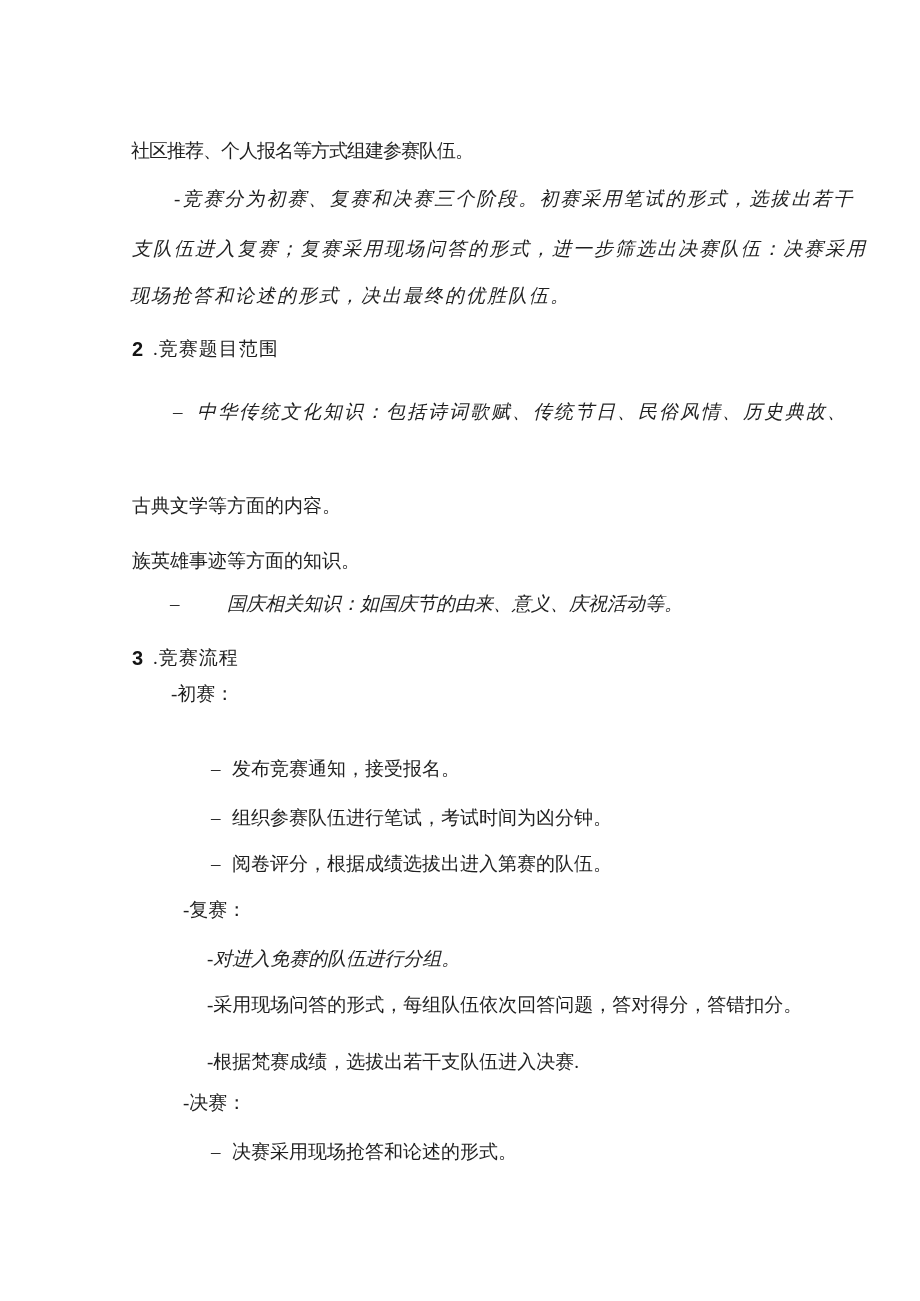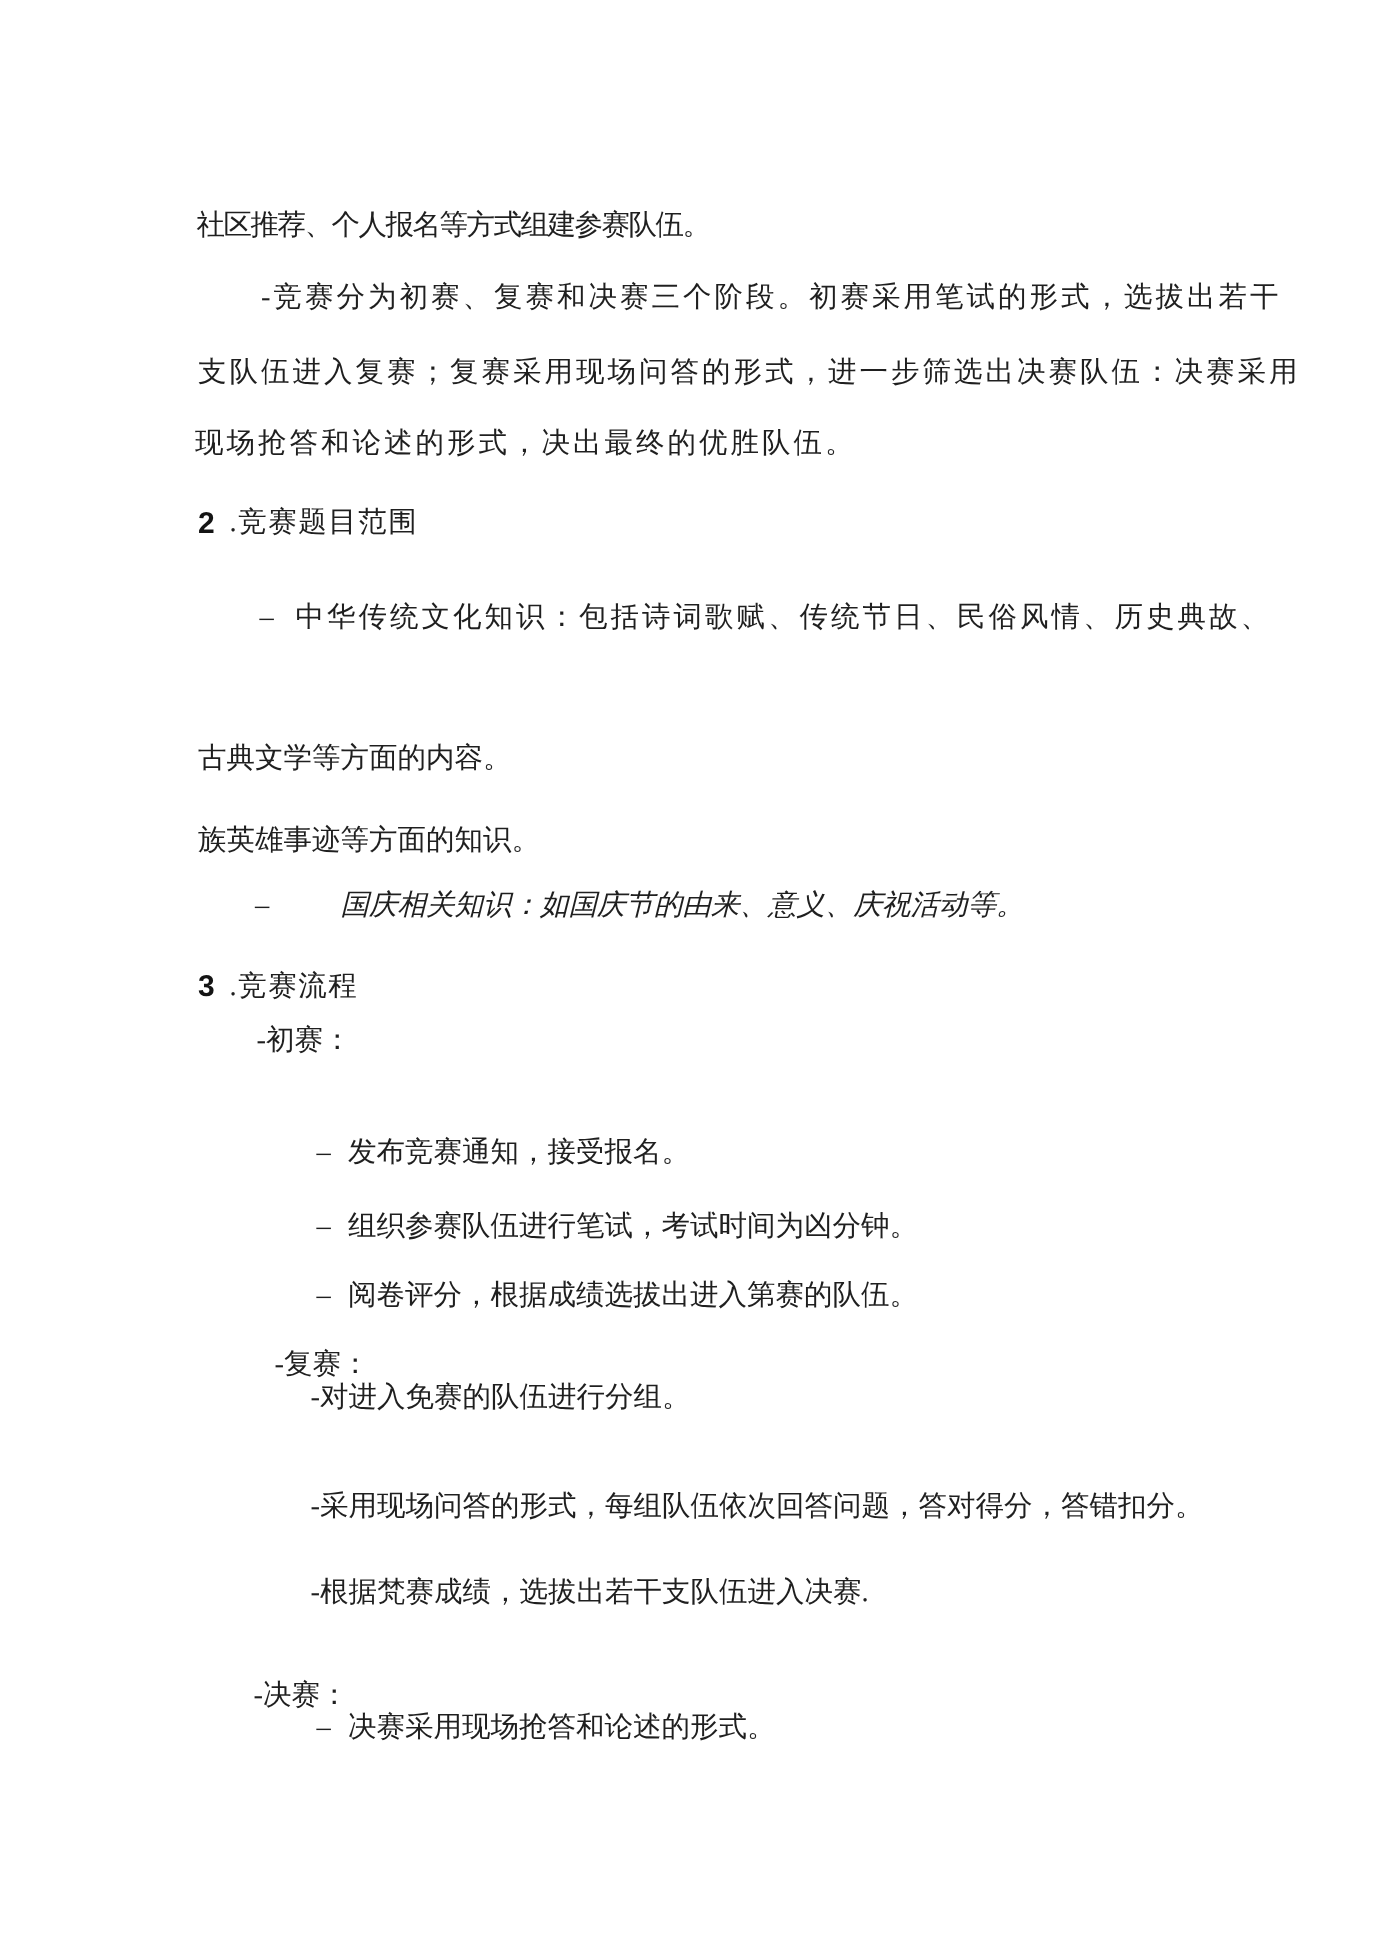--- a/index.html
+++ b/index.html
@@ -24,21 +24,21 @@
     font-size: 19px;
     line-height: 26px;
     white-space: pre;
   }
   .seg {
     position: absolute;
     top: 0;
     white-space: pre;
   }
   
-  .seg.stretch { letter-spacing: 2px; }
+  .seg.stretch { letter-spacing: 2px; font-style: italic; }
   
   .seg.tight { letter-spacing: -1px; }
   
   .seg.num {
     font-family: "Liberation Sans", "DejaVu Sans", sans-serif;
     font-size: 20px;
     font-weight: 600;
     color: #141414;
   }
   .seg.dash { letter-spacing: 0; }
@@ -58,19 +58,19 @@
       <p class="line" style="top: 427px;"><span class="seg" style="left: 132px; margin-top: 47px;">古典文学等方面的内容。</span></p>
       <p class="line" style="top: 474px;"><span class="seg dash" style="left: 173px;">–</span></p>
       <p class="line" style="top: 519px; margin-top: 29px;"><span class="seg" style="left: 132px;">族英雄事迹等方面的知识。</span></p>
       <p class="line" style="top: 572px;"><span class="seg dash" style="left: 170px;">–</span><span class="seg" style="left: 227px; font-style: italic;">国庆相关知识：如国庆节的由来、意义、庆祝活动等。</span></p>
       <p class="line heading" style="top: 626px;"><span class="seg num" style="left: 132px;">3</span><span class="seg title" style="left: 153px;">.竞赛流程</span></p>
       <p class="line" style="top: 662px;"><span class="seg" style="left: 171px;">-初赛：</span></p>
       <p class="line" style="top: 737px;"><span class="seg dash" style="left: 211px;">–</span><span class="seg" style="left: 232px;">发布竞赛通知，接受报名。</span></p>
       <p class="line" style="top: 786px;"><span class="seg dash" style="left: 211px;">–</span><span class="seg" style="left: 232px;">组织参赛队伍进行笔试，考试时间为凶分钟。</span></p>
       <p class="line" style="top: 832px;"><span class="seg dash" style="left: 211px;">–</span><span class="seg" style="left: 232px;">阅卷评分，根据成绩选拔出进入第赛的队伍。</span></p>
       <p class="line" style="top: 878px;"><span class="seg" style="left: 171px; margin-left: 12px;">-复赛：</span></p>
-      <p class="line" style="top: 900px;"><span class="seg" style="left: 207px;">-对进入免赛的队伍进行分组。</span></p>
+      <p class="line" style="top: 927px; font-style: italic;"><span class="seg" style="left: 207px;">-对进入免赛的队伍进行分组。</span></p>
       <p class="line" style="top: 973px;"><span class="seg" style="left: 207px; text-align: right;">-采用现场问答的形式，每组队伍依次回答问题，答对得分，答错扣分。</span></p>
       <p class="line" style="top: 1030px;"><span class="seg" style="left: 207px;">-根据梵赛成绩，选拔出若干支队伍进入决赛.</span></p>
-      <p class="line" style="top: 1071px;"><span class="seg" style="left: 169px; margin-top: 28px;">-决赛：</span></p>
+      <p class="line" style="top: 1071px;"><span class="seg" style="left: 183px;">-决赛：</span></p>
       <p class="line" style="top: 1120px;"><span class="seg dash" style="left: 211px;">–</span><span class="seg" style="left: 232px;">决赛采用现场抢答和论述的形式。</span></p>
     </div>
 </div>
 
 </body></html>

